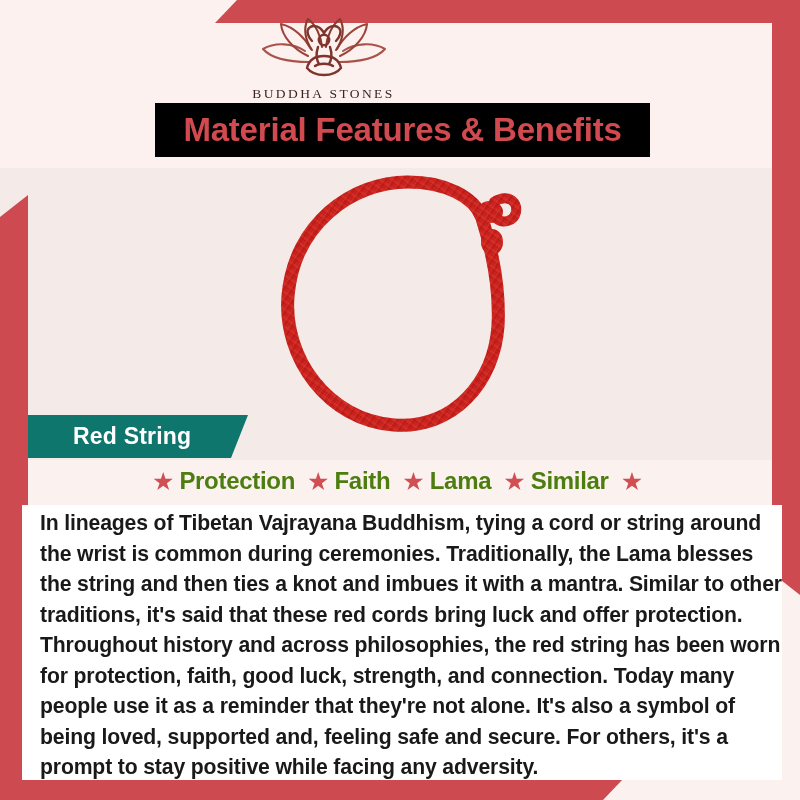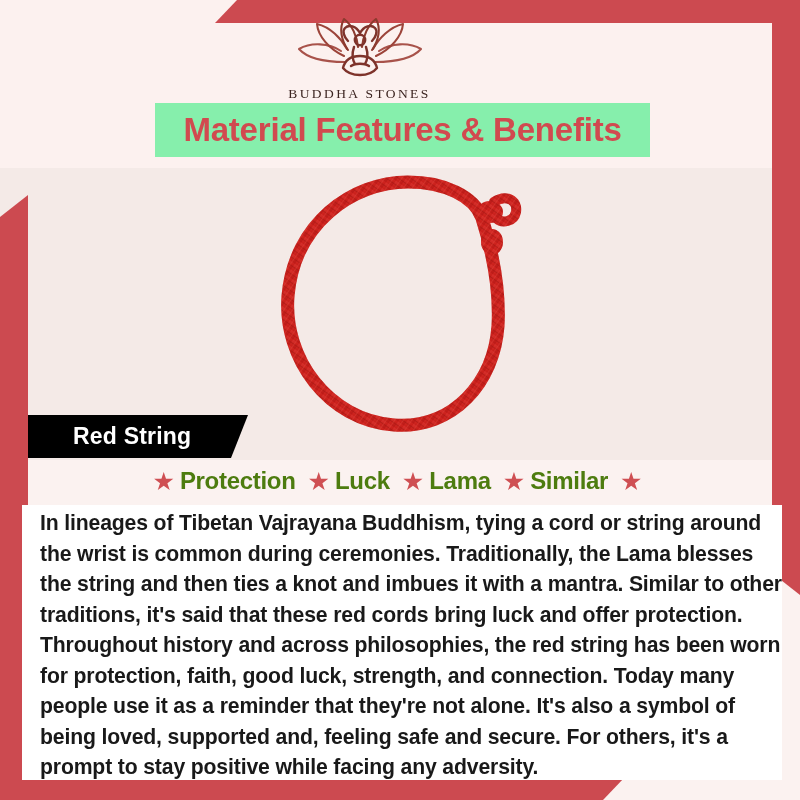--- a/index.html
+++ b/index.html
@@ -79,21 +79,20 @@
   }
 
   
   .logo-wrap {
     position: absolute;
     top: 16px;
     left: 0;
     width: 647px;
     text-align: center;
     z-index: 6;
-    padding-left: 36px;
   }
   .logo-mark {
     display: block;
     margin: 0 auto;
   }
   .logo-text {
     display: block;
     margin-top: 2px;
     font-family: "Liberation Serif", serif;
     font-size: 13.5px;
@@ -102,21 +101,21 @@
     font-weight: 400;
   }
 
   
   .title-banner {
     position: absolute;
     top: 103px;
     left: 155px;
     width: 495px;
     height: 54px;
-    background: #86efac;
+    background: #000000;
     z-index: 6;
     display: flex;
     align-items: center;
     justify-content: center;
   }
   .title-text {
     font-size: 33px;
     font-weight: bold;
     color: #d14a4f;
     letter-spacing: -0.2px;
@@ -138,21 +137,21 @@
     left: 268px;
   }
 
   
   .label-banner {
     position: absolute;
     top: 415px;
     left: 28px;
     width: 220px;
     height: 43px;
-    background: #000000;
+    background: #0f766e;
     clip-path: polygon(0 0, 100% 0, calc(100% - 17px) 100%, 0 100%);
     z-index: 7;
     display: flex;
     align-items: center;
   }
   .label-text {
     color: #ffffff;
     font-size: 23px;
     font-weight: bold;
     padding-left: 45px;
@@ -305,21 +304,21 @@
     <span class="label-text">Red String</span>
   </div>
 
   <div class="benefits">
     <div class="benefit">
       <span class="benefit-star">★</span>
       <span class="benefit-label">Protection</span>
     </div>
     <div class="benefit">
       <span class="benefit-star">★</span>
-      <span class="benefit-label">Luck</span>
+      <span class="benefit-label">Faith</span>
     </div>
     <div class="benefit">
       <span class="benefit-star">★</span>
       <span class="benefit-label">Lama</span>
     </div>
     <div class="benefit">
       <span class="benefit-star">★</span>
       <span class="benefit-label">Similar</span>
     </div>
     <div class="benefit">

